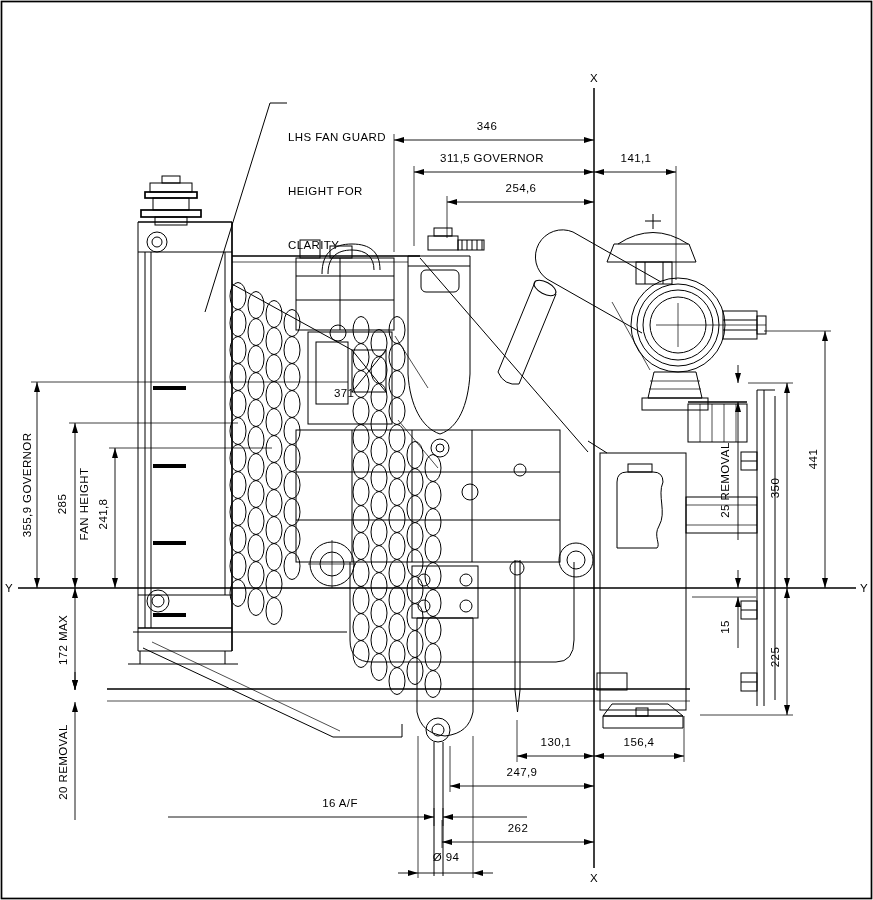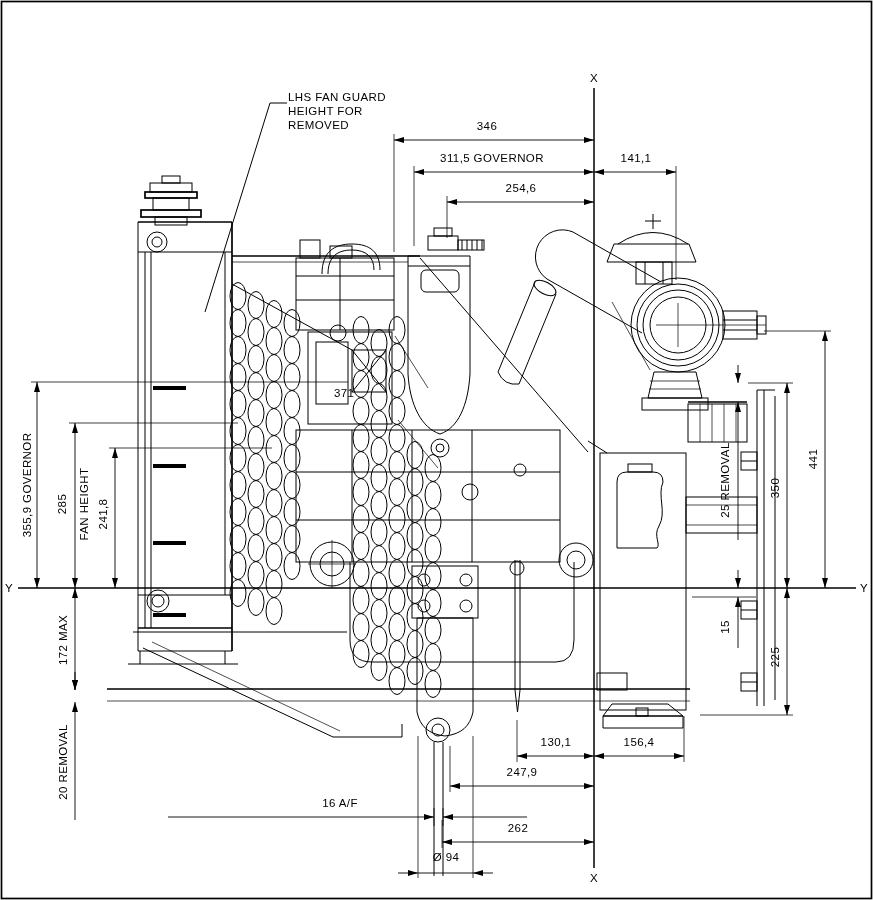--- a/index.html
+++ b/index.html
@@ -12,21 +12,21 @@
   .thin{stroke-width:0.7;}
   .heavy{stroke-width:4;}
   .dimline{stroke-width:0.9;}
   .extline{stroke-width:0.75;}
   .datum{stroke-width:1.5;}
   svg polygon.arrow{fill:#000;stroke:none;}
   svg text{fill:#000;stroke:none;font-family:"Liberation Sans",sans-serif;
       font-size:11.5px;letter-spacing:0.4px;}
   #note{position:absolute;left:288px;top:90px;font-size:11.5px;line-height:14px;
       letter-spacing:0.4px;white-space:nowrap;}
-  #note span{display:block;}
+  #note span{display:block;margin-top:40px;}
 </style>
 </head>
 <body>
 
 <div id="page">
 
 <svg id="art" width="873" height="900" viewBox="0 0 873 900">
 
   <rect x="1.5" y="1.5" width="870" height="897" class="thick"></rect>
 
@@ -467,16 +467,16 @@
         <text x="594" y="882" text-anchor="middle">X</text>
         <text x="9" y="592" text-anchor="middle">Y</text>
         <text x="864" y="592" text-anchor="middle">Y</text>
         <text x="334" y="397" font-size="12.5">371</text>
       </g>
 </svg>
 
 <div id="note">
   <span>LHS FAN GUARD</span>
   <span>HEIGHT FOR</span>
-  <span>REMOVED</span>
+  <span>CLARITY</span>
 </div>
 
 </div>
 
 </body></html>

